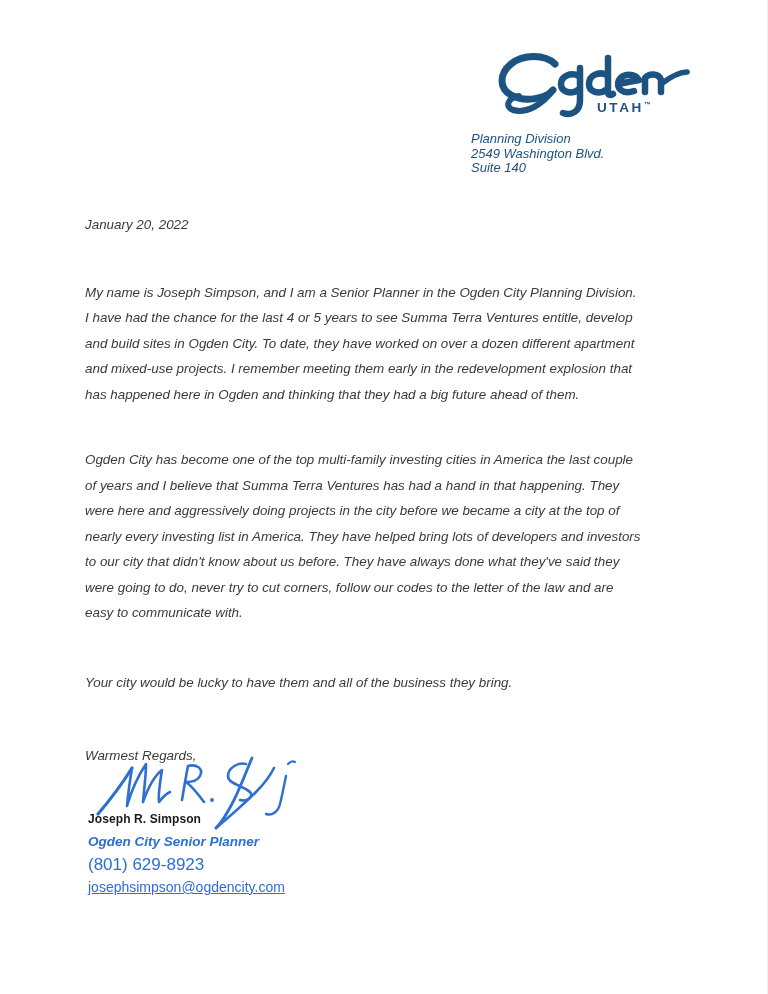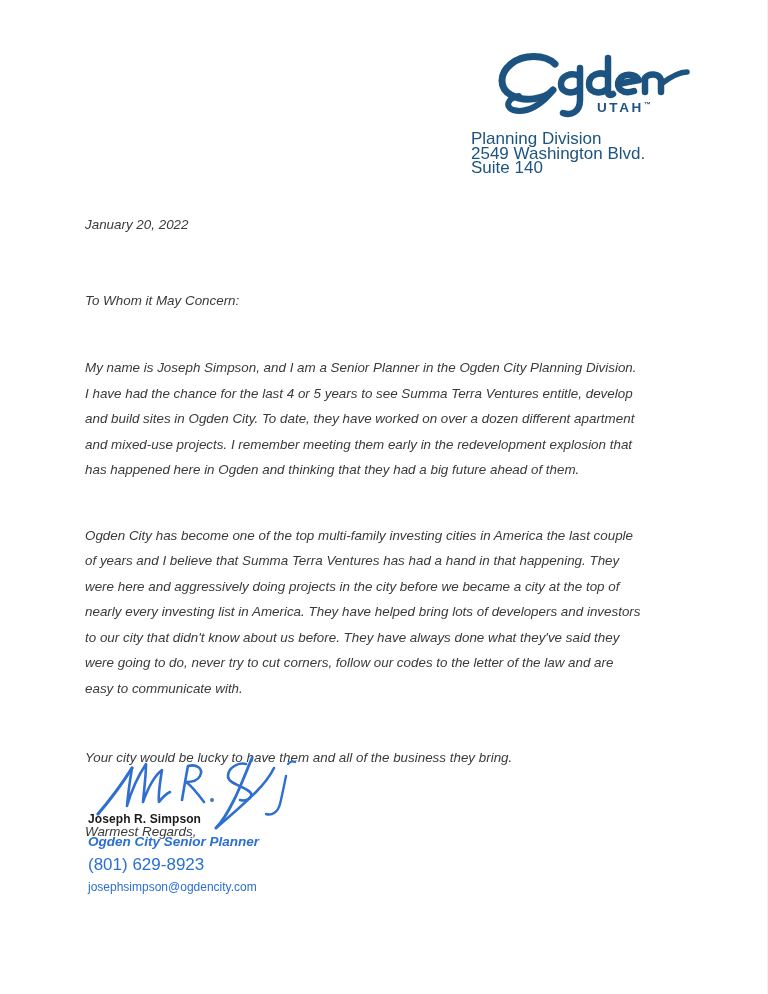--- a/index.html
+++ b/index.html
@@ -49,21 +49,22 @@
     font-family: "Liberation Sans", sans-serif;
   }
   .utah-mark .tm {
     font-size: 7px;
     vertical-align: super;
     letter-spacing: 0;
   }
   .address {
     margin-top: 12px;
     margin-left: 86px;
-    font-size: 17px;
+    font-style: italic;
+    font-size: 13px;
     line-height: 14.5px;
     color: #1c5380;
     font-weight: 500;
   }
   .address div { white-space: nowrap; }
 
   
   .letter-body {
     position: absolute;
     left: 85px;
@@ -114,24 +115,25 @@
     line-height: 21px;
     margin-top: 1px;
   }
   .signer-phone {
     font-size: 17px;
     color: #2a6fd4;
     line-height: 21px;
     margin-top: 2px;
   }
   .signer-email {
-    font-size: 12px;
+    font-size: 14px;
     color: #2a6fd4;
     line-height: 21px;
     margin-top: 2px;
+    text-decoration: underline;
     display: inline-block;
     cursor: pointer;
   }
 </style>
 </head>
 <body>
 
 <div class="page">
 
   <div class="letterhead">
@@ -160,21 +162,20 @@
 
     <div class="address">
       <div>Planning Division</div>
       <div>2549 Washington Blvd.</div>
       <div>Suite 140</div>
     </div>
   </div>
 
   <div class="letter-body">
     <p class="date-line">January 20, 2022</p>
-    <p class="salutation">To Whom it May Concern:</p>
     <p class="para">My name is Joseph Simpson, and I am a Senior Planner in the Ogden City Planning Division.  I have had the chance for the last 4 or 5 years to see Summa Terra Ventures entitle, develop and build sites in Ogden City.  To date, they have worked on over a dozen different apartment and mixed-use projects.  I remember meeting them early in the redevelopment explosion that has happened here in Ogden and thinking that they had a big future ahead of them.</p>
     <p class="para tight">Ogden City has become one of the top multi-family investing cities in America the last couple of years and I believe that Summa Terra Ventures has had a hand in that happening.  They were here and aggressively doing projects in the city before we became a city at the top of nearly every investing list in America.  They have helped bring lots of developers and investors to our city that didn't know about us before.  They have always done what they've said they were going to do, never try to cut corners, follow our codes to the letter of the law and are easy to communicate with.</p>
     <p class="closing-para">Your city would be lucky to have them and all of the business they bring.</p>
     <p class="regards">Warmest Regards,</p>
   </div>
 
   <div class="signature">
     <svg viewBox="0 0 230 90" xmlns="http://www.w3.org/2000/svg">
       <g fill="none" stroke="#2f6fd0" stroke-linecap="round" stroke-linejoin="round">
 

